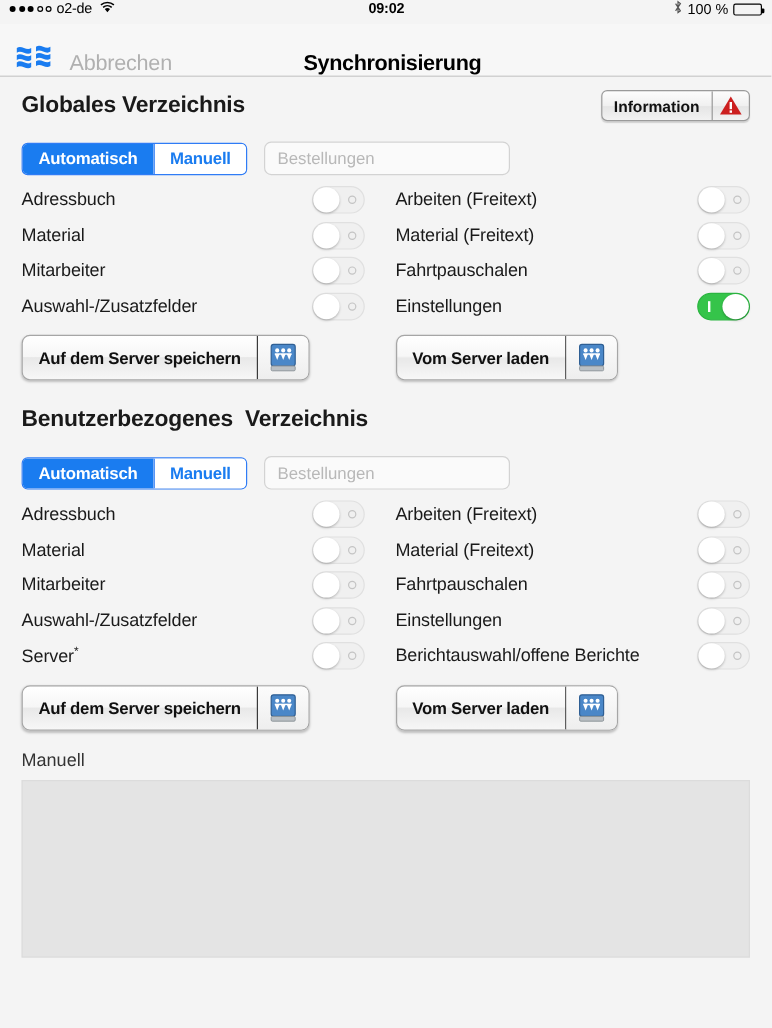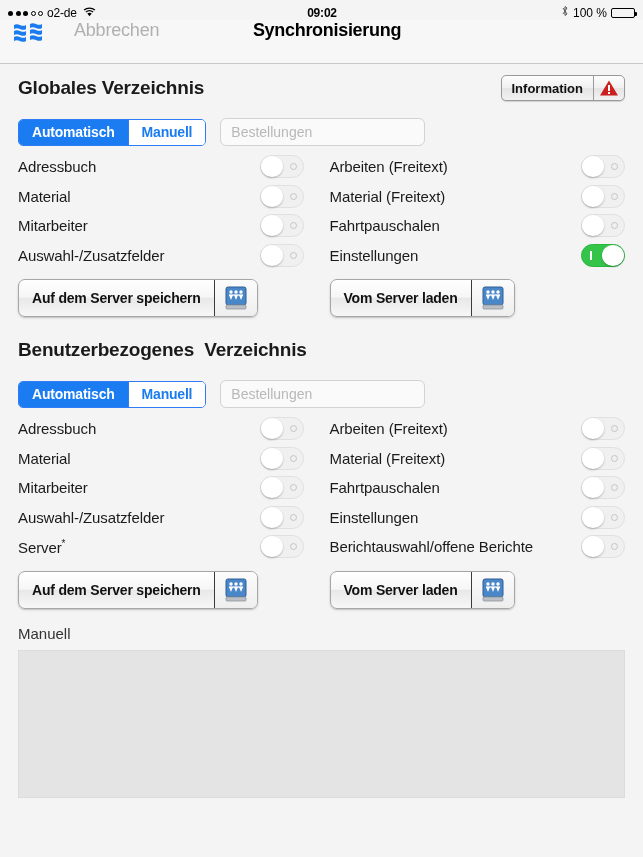--- a/index.html
+++ b/index.html
@@ -7,21 +7,21 @@
     width: 643px; height: 857px;
     background: #f4f4f4;
     font-family: "Liberation Sans", sans-serif;
     -webkit-font-smoothing: antialiased;
     overflow: hidden;
   }
 
   
   .statusbar {
     height: 20px; width: 100%;
-    display: flex; align-items: flex-end;
+    display: flex; align-items: flex-start;
     padding: 0 8px;
     font-size: 12px; color: #000;
     background: #f4f4f4;
     position: relative;
   }
   .sb-left { display: flex; align-items: center; gap: 4px; }
   .dots { display: flex; align-items: center; gap: 2.5px; }
   .dot { width: 5px; height: 5px; border-radius: 50%; background: #000; }
   .dot.hollow { background: transparent; border: 1px solid #000; width: 5px; height: 5px; }
   .carrier { font-size: 12px; letter-spacing: -0.2px; }
@@ -41,24 +41,24 @@
   }
   .battery::after {
     content: ""; position: absolute; right: -3px; top: 3px;
     width: 2px; height: 4px; background: #000; border-radius: 0 1px 1px 0;
   }
   .battery-fill { height: 100%; background: #000; border-radius: 1px; }
 
   
   .navbar {
     height: 44px; width: 100%;
-    display: flex; align-items: flex-start;
+    display: flex; align-items: flex-end;
     background: #f7f7f7;
     border-bottom: 1px solid #c8c8c8;
-    position: relative; padding: 0 12px; gap: 16px;
+    position: relative; padding: 0 12px;
   }
   .logo { width: 34px; height: 28px; flex: 0 0 auto; }
   .cancel-btn {
     font-size: 18px; color: #b0b0b0; margin-left: 12px;
     letter-spacing: -0.2px;
   }
   .nav-title {
     position: absolute; left: 0; right: 0; text-align: center;
     font-size: 18px; font-weight: bold; color: #000;
     letter-spacing: -0.3px; pointer-events: none; margin-left: 11px;

